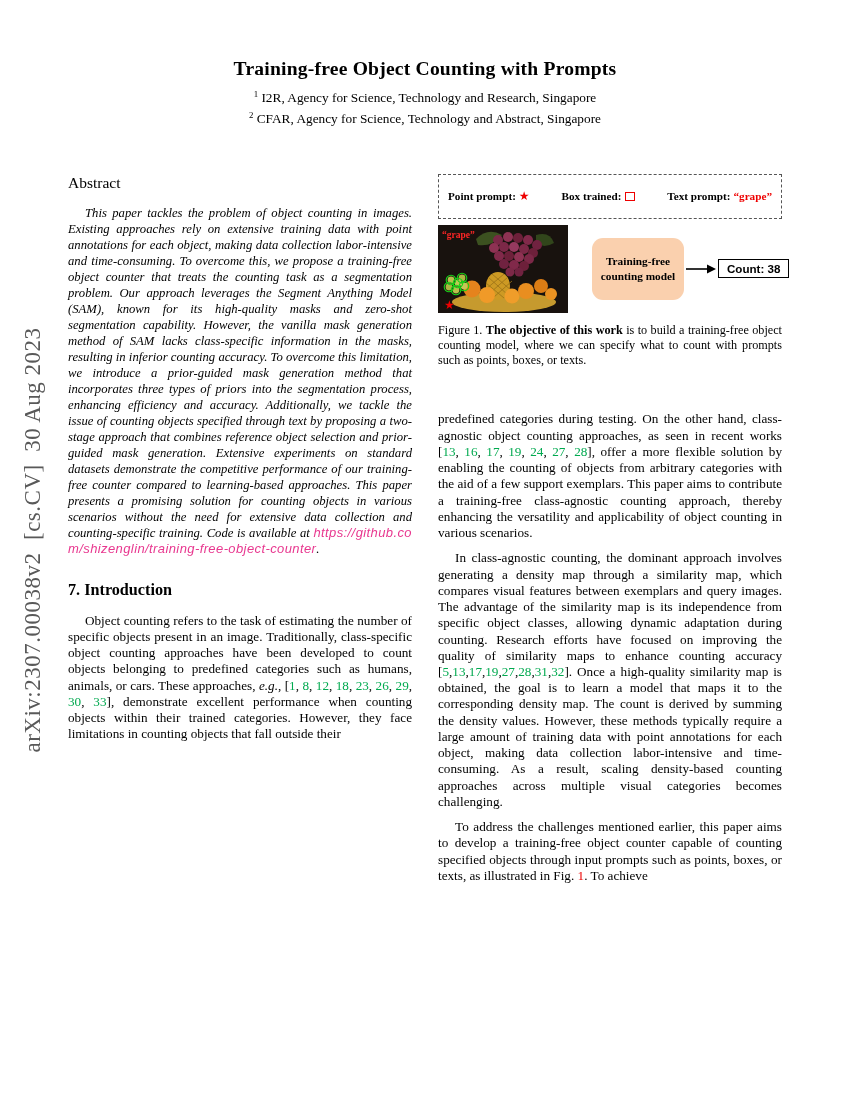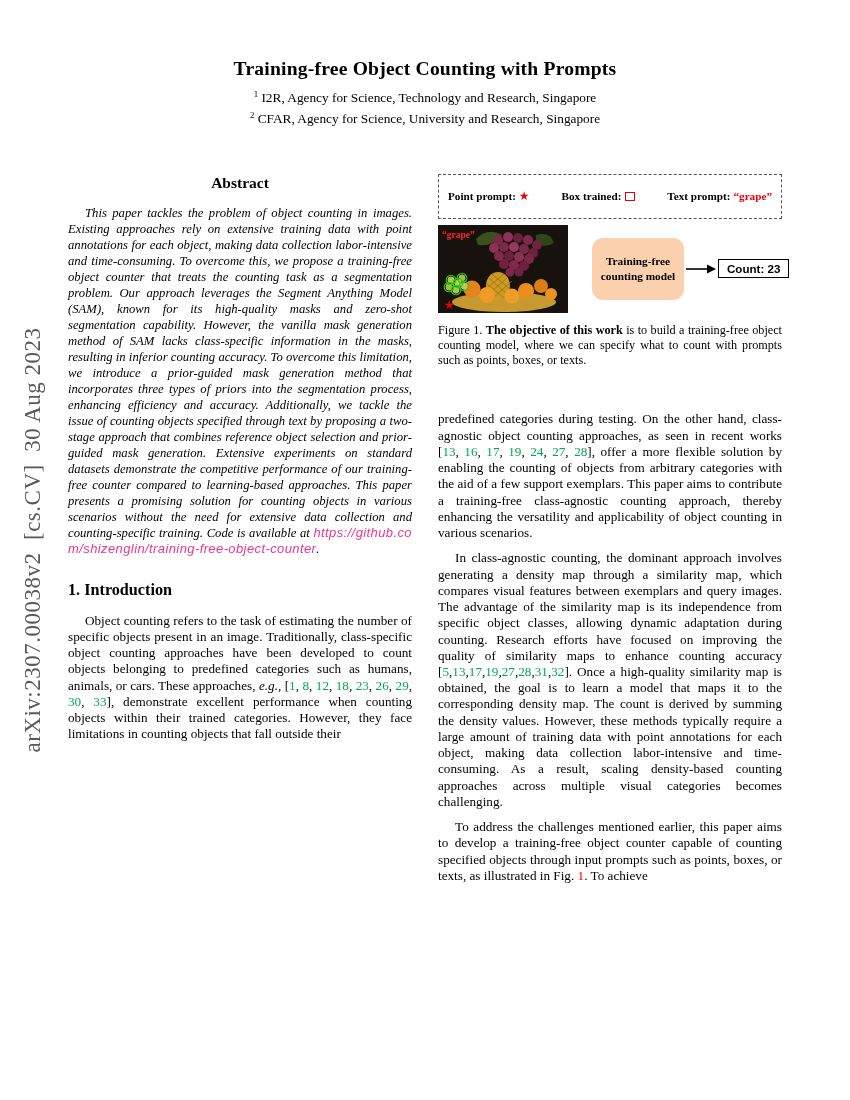--- a/index.html
+++ b/index.html
@@ -13,21 +13,21 @@
   .header{padding-top:58px;text-align:center}
   .title{font-size:19.6px;font-weight:700;margin:0;letter-spacing:.2px}
   .authors{margin-top:37px;font-size:15px}
   .affils{margin-top:9px;font-size:13.3px}
   .affil{margin-top:4px}
   .sup{vertical-align:super;font-size:66%}
 
   .cols{display:flex;gap:26px;padding:0 68px;margin-top:46px}
   .col{width:344px;flex:none}
 
-  .abs-heading{font-size:15.5px;font-weight:700;text-align:center;margin:0 0 13px}
+  .abs-heading{font-size:15.5px;font-weight:400;margin:0 0 13px}
   .abstract{font-style:italic;font-size:12.7px;line-height:1.26;text-align:justify;margin:0}
   .indent{text-indent:17px}
   .url{font-family:Liberation Sans, sans-serif;color:var(--url_link,#e83a9a);
        font-size:13px;word-break:break-all;letter-spacing:.4px}
 
   .sec-heading{font-size:16.2px;font-weight:700;margin:23px 0 13px;text-align:left}
   p.body{font-size:13.2px;line-height:1.23;text-align:justify;margin:0 0 9px}
 
   .cite{color:var(--citation,#00b000)}
   .figref{color:var(--figref,#f00)}
@@ -61,30 +61,30 @@
 <body>
 
 <div class="page">
 
   <div class="arxiv">arXiv:2307.00038v2  [cs.CV]  30 Aug 2023</div>
 
   <div class="header">
     <h1 class="title">Training-free Object Counting with Prompts</h1>
     <div class="affils">
       <div class="affil"><span class="sup">1</span><span> I2R, Agency for Science, Technology and Research, Singapore</span></div>
-      <div class="affil"><span class="sup">2</span><span> CFAR, Agency for Science, University and Research, Singapore</span></div>
+      <div class="affil"><span class="sup">2</span><span> CFAR, Agency for Science, Technology and Abstract, Singapore</span></div>
     </div>
   </div>
 
   <div class="cols">
 
     <div class="col">
       <h2 class="abs-heading">Abstract</h2>
       <p class="abstract indent"><span>This paper tackles the problem of object counting in images. Existing approaches rely on extensive training data with point annotations for each object, making data collection labor-intensive and time-consuming. To overcome this, we propose a training-free object counter that treats the counting task as a segmentation problem. Our approach leverages the Segment Anything Model (SAM), known for its high-quality masks and zero-shot segmentation capability. However, the vanilla mask generation method of SAM lacks class-specific information in the masks, resulting in inferior counting accuracy. To overcome this limitation, we introduce a prior-guided mask generation method that incorporates three types of priors into the segmentation process, enhancing efficiency and accuracy. Additionally, we tackle the issue of counting objects specified through text by proposing a two-stage approach that combines reference object selection and prior-guided mask generation. Extensive experiments on standard datasets demonstrate the competitive performance of our training-free counter compared to learning-based approaches. This paper presents a promising solution for counting objects in various scenarios without the need for extensive data collection and counting-specific training. Code is available at </span><span class="url">https://github.com/shizenglin/training-free-object-counter</span><span>.</span></p>
-      <h2 class="sec-heading">1. Introduction</h2>
+      <h2 class="sec-heading">7. Introduction</h2>
       <p class="body indent"><span>Object counting refers to the task of estimating the number of specific objects present in an image. Traditionally, class-specific object counting approaches have been developed to count objects belonging to predefined categories such as humans, animals, or cars. These approaches, </span><span class="it">e.g.</span><span>, [</span><span class="cite">1</span><span>, </span><span class="cite">8</span><span>, </span><span class="cite">12</span><span>, </span><span class="cite">18</span><span>, </span><span class="cite">23</span><span>, </span><span class="cite">26</span><span>, </span><span class="cite">29</span><span>, </span><span class="cite">30</span><span>, </span><span class="cite">33</span><span>], demonstrate excellent performance when counting objects within their trained categories. However, they face limitations in counting objects that fall outside their</span></p>
     </div>
 
     <div class="col">
 
       <figure class="fig">
         <div class="prompt-bar">
           <span class="pitem">
             <span class="plabel">Point prompt:</span><span class="star">★</span>
           </span>
@@ -156,21 +156,21 @@
           <div class="model-box">
             <div>Training-free</div>
             <div>counting model</div>
           </div>
 
           <svg class="arrow" viewBox="0 0 30 12">
             <line x1="0" y1="6" x2="21" y2="6" stroke="#000" stroke-width="1.6"></line>
             <polygon points="21,1.5 30,6 21,10.5" fill="#000"></polygon>
           </svg>
 
-          <div class="count-box">Count: 23</div>
+          <div class="count-box">Count: 38</div>
         </div>
 
         <figcaption class="caption"><span>Figure 1. </span><span class="b">The objective of this work</span><span> is to build a training-free object counting model, where we can specify what to count with prompts such as points, boxes, or texts.</span></figcaption>
       </figure>
 
       <p class="body"><span>predefined categories during testing. On the other hand, class-agnostic object counting approaches, as seen in recent works [</span><span class="cite">13</span><span>, </span><span class="cite">16</span><span>, </span><span class="cite">17</span><span>, </span><span class="cite">19</span><span>, </span><span class="cite">24</span><span>, </span><span class="cite">27</span><span>, </span><span class="cite">28</span><span>], offer a more flexible solution by enabling the counting of objects from arbitrary categories with the aid of a few support exemplars. This paper aims to contribute a training-free class-agnostic counting approach, thereby enhancing the versatility and applicability of object counting in various scenarios.</span></p>
       <p class="body indent"><span>In class-agnostic counting, the dominant approach involves generating a density map through a similarity map, which compares visual features between exemplars and query images. The advantage of the similarity map is its independence from specific object classes, allowing dynamic adaptation during counting. Research efforts have focused on improving the quality of similarity maps to enhance counting accuracy [</span><span class="cite">5</span><span>,</span><span class="cite">13</span><span>,</span><span class="cite">17</span><span>,</span><span class="cite">19</span><span>,</span><span class="cite">27</span><span>,</span><span class="cite">28</span><span>,</span><span class="cite">31</span><span>,</span><span class="cite">32</span><span>]. Once a high-quality similarity map is obtained, the goal is to learn a model that maps it to the corresponding density map. The count is derived by summing the density values. However, these methods typically require a large amount of training data with point annotations for each object, making data collection labor-intensive and time-consuming. As a result, scaling density-based counting approaches across multiple visual categories becomes challenging.</span></p>
       <p class="body indent"><span>To address the challenges mentioned earlier, this paper aims to develop a training-free object counter capable of counting specified objects through input prompts such as points, boxes, or texts, as illustrated in Fig. </span><span class="figref">1</span><span>. To achieve</span></p>
     </div>
 

